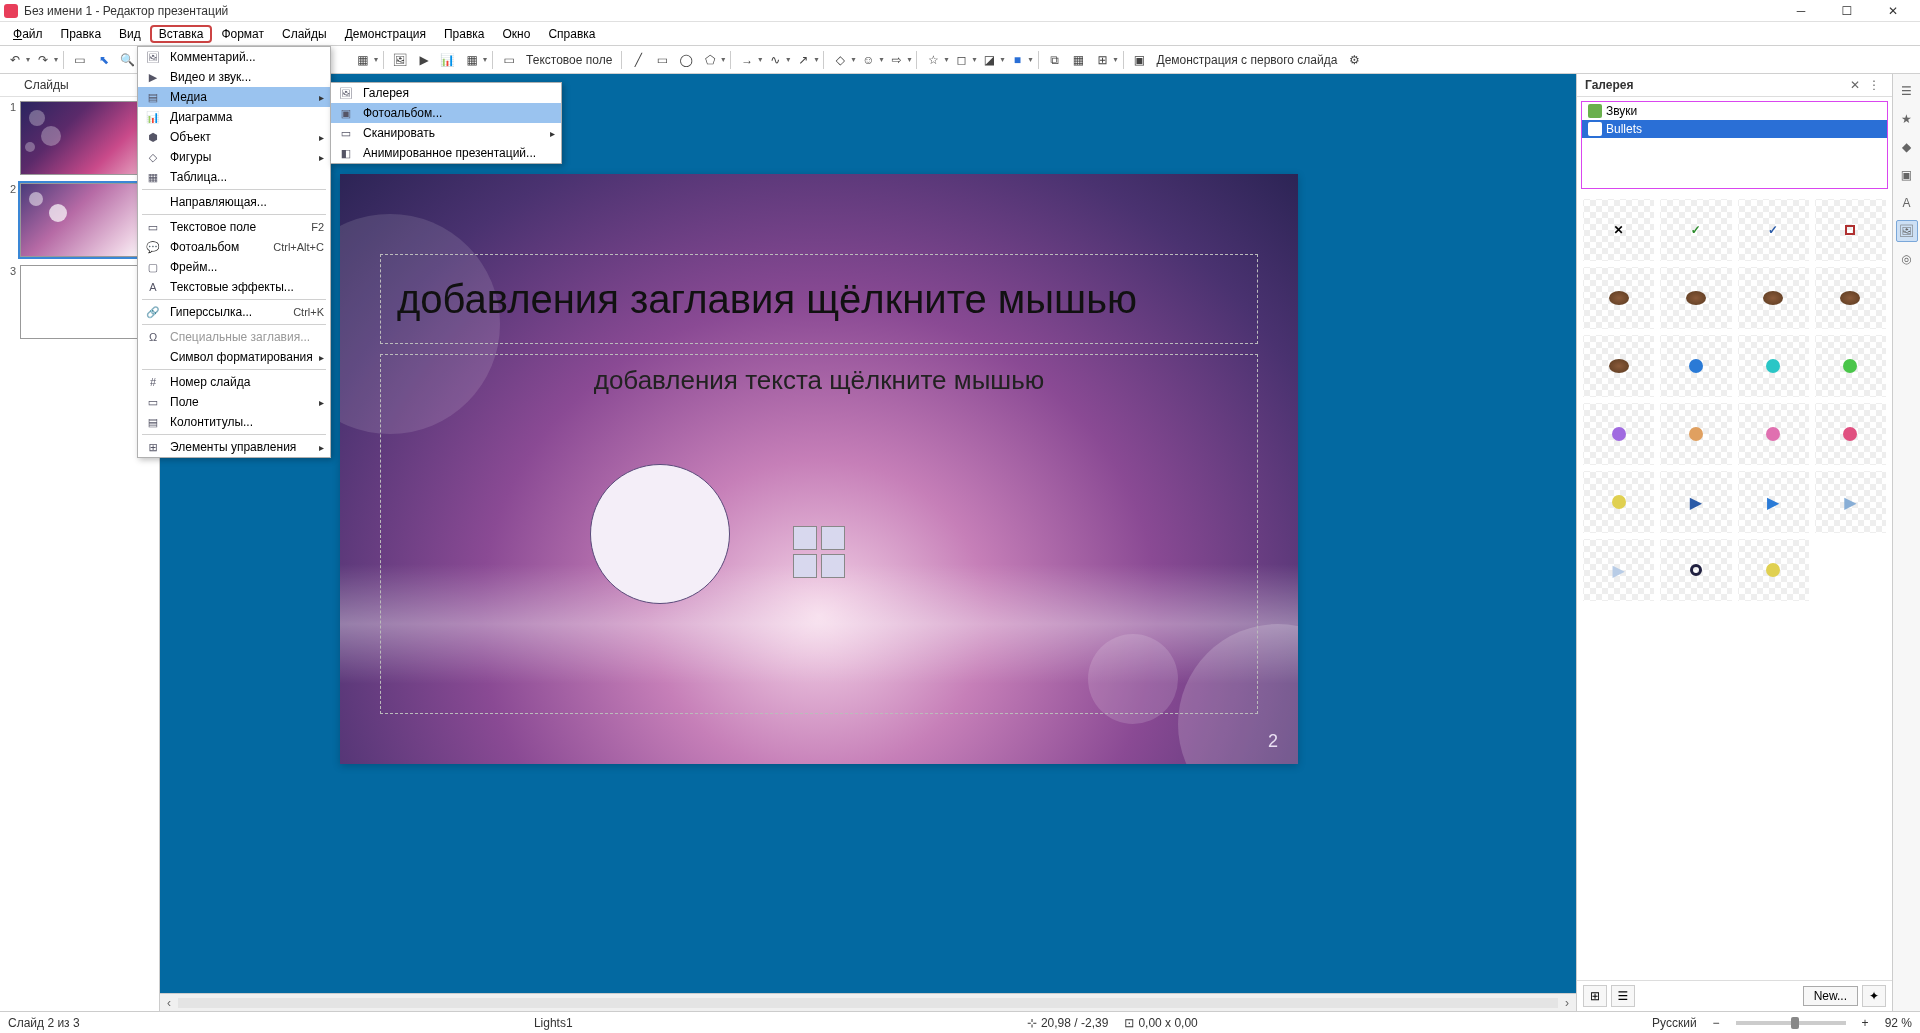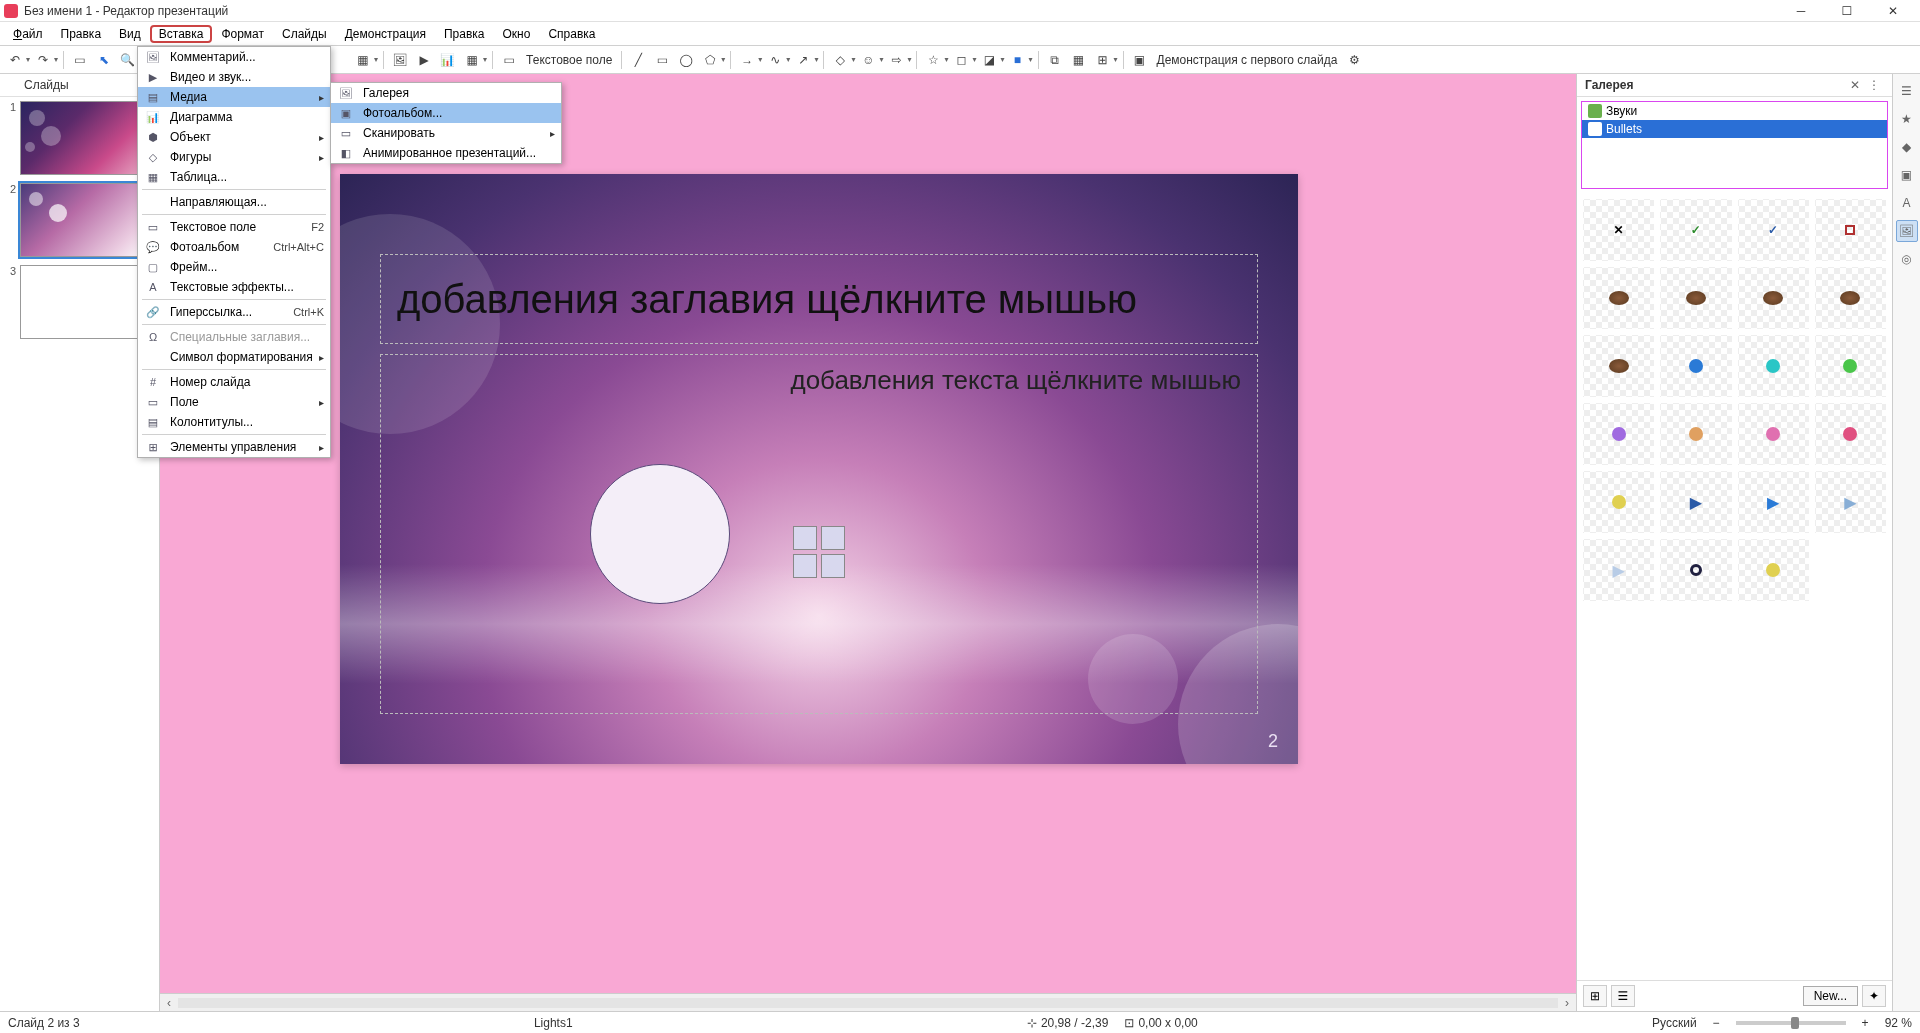--- a/index.html
+++ b/index.html
@@ -33,29 +33,29 @@
 .slide-list { flex: 1; overflow: auto; padding: 4px; }
 .slide-item { display: flex; margin-bottom: 8px; }
 .slide-num { width: 16px; text-align: right; padding-right: 4px; color: #555; font-size: 11px; }
 .slide-thumb { width: 130px; height: 74px; border: 1px solid #999; background: #fff; position: relative; overflow: hidden; }
 .slide-thumb.selected { outline: 2px solid #3a87d6; }
 .thumb-bg { width:100%; height:100%; background: linear-gradient(135deg,#2a2560 0%,#5b2a6a 35%,#c94a8a 70%,#e9b0c8 100%); position: relative; }
 .thumb-bg.light { background: linear-gradient(135deg,#4a3b7a 0%,#b66aa5 40%,#eacbe0 80%,#fff 100%); }
 .thumb-circle { position:absolute; border-radius:50%; background: rgba(255,255,255,0.3); }
 
 
-.edit-area { flex: 1; background: #f9a8d4; position: relative; overflow: hidden; display:flex; flex-direction:column; }
+.edit-area { flex: 1; background: #0369a1; position: relative; overflow: hidden; display:flex; flex-direction:column; }
 .canvas-wrap { flex:1; position:relative; overflow:hidden; }
 .slide-canvas { position:absolute; left:180px; top:100px; width:958px; height:590px; background: #fff; box-shadow: 0 2px 8px rgba(0,0,0,0.2); overflow:hidden; }
 .slide-bg { width:100%; height:100%; background: radial-gradient(ellipse at 50% 75%, #f5d5e8 0%, #c67fb8 25%, #8a4a94 50%, #4a3270 80%, #2c2455 100%); position:relative; }
 .bg-circle { position:absolute; border-radius:50%; }
 .placeholder { position:absolute; border:1px dashed #bbb; display:flex; align-items:center; padding: 0 16px; }
 .placeholder.title { left:40px; top:80px; right:40px; height:90px; }
 .placeholder.title span { font-size: 40px; color:#111; }
-.placeholder.content { left:40px; top:180px; right:40px; bottom:50px; align-items:flex-end; padding-top:10px; flex-direction:column; }
+.placeholder.content { left:40px; top:180px; right:40px; bottom:50px; align-items:center; padding-top:10px; flex-direction:column; }
 .placeholder.content span { font-size: 26px; color:#222; }
 .content-icons { position:absolute; left:50%; top:55%; transform:translate(-50%,-50%); display:grid; grid-template-columns: 24px 24px; gap:4px; }
 .content-icons div { width:24px; height:24px; background:#d8d8ee; border:1px solid #888; }
 .big-circle { position:absolute; left:250px; top:290px; width:140px; height:140px; border-radius:50%; background:#f4eef8; border:1px solid #5a4a7a; }
 .slide-number { position:absolute; right:20px; bottom:12px; color:#eadff2; font-size:18px; }
 .hscroll { height:18px; background:#f0f0f0; border-top:1px solid #ccc; display:flex; align-items:center; }
 .hscroll .arrow { width:18px; text-align:center; color:#666; }
 .hscroll .track { flex:1; height:10px; background:#e4e4e4; position:relative; }
 
 

